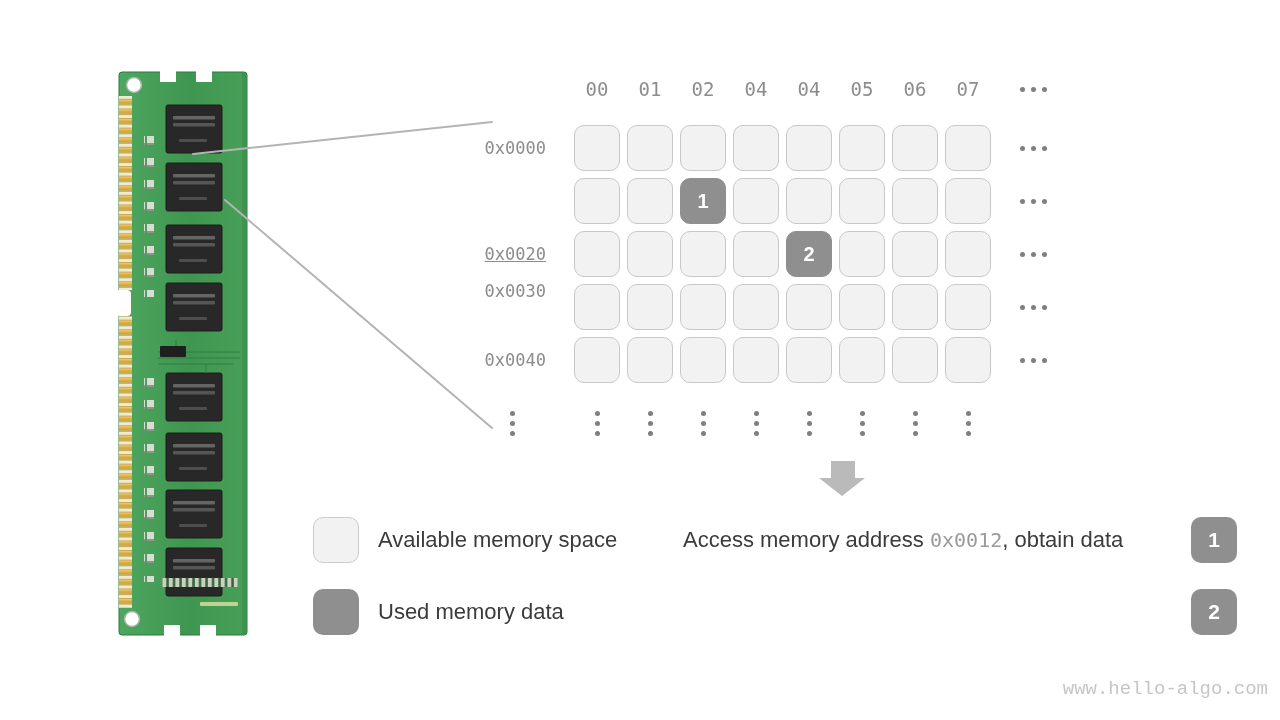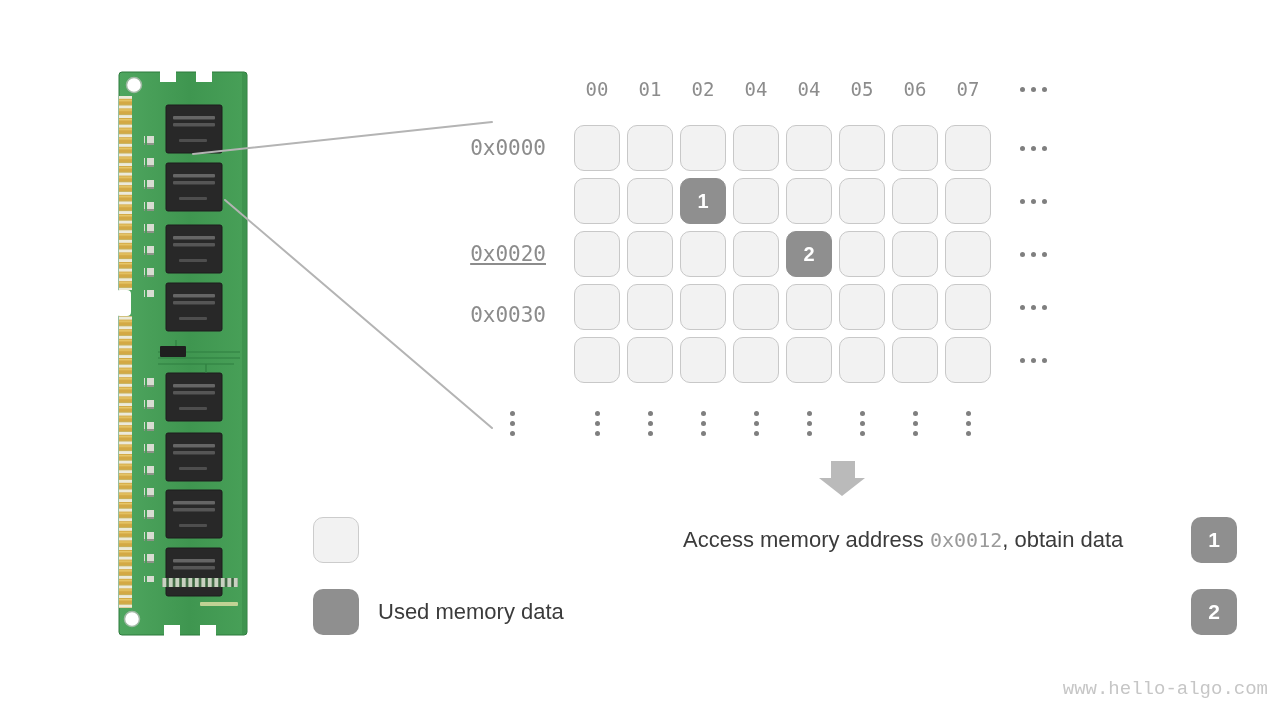--- a/index.html
+++ b/index.html
@@ -4,21 +4,21 @@
 <style>
   html,body{margin:0;padding:0;background:#fff;}
   .canvas{position:relative;width:1280px;height:720px;background:#ffffff;overflow:hidden;
           font-family:"Liberation Sans",sans-serif;padding-left:28px;}
 
   
   .col-headers{position:absolute;left:574px;top:78px;display:flex;gap:7px;
                font-family:"DejaVu Sans Mono",monospace;font-size:19px;color:#8c8c8c;}
   .col-headers span{width:46px;text-align:center;}
   .row-label{position:absolute;left:420px;width:126px;height:46px;line-height:46px;
-             text-align:right;font-family:"DejaVu Sans Mono",monospace;font-size:21px;color:#8c8c8c;}
+             text-align:right;font-family:"DejaVu Sans Mono",monospace;font-size:17px;color:#8c8c8c;}
   .grid{position:absolute;left:574px;top:125px;display:grid;
         grid-template-columns:repeat(8,46px);grid-auto-rows:46px;gap:7px;}
   .cell{background:#f2f2f2;border:1.5px solid #c8c8c8;border-radius:10px;box-sizing:border-box;}
   .cell.used{background:#8f8f8f;border-color:#8f8f8f;color:#ffffff;display:flex;
              align-items:center;justify-content:center;font-size:20px;font-weight:bold;}
 
   
   .hdots{position:absolute;display:flex;gap:6px;}
   .vdots{position:absolute;display:flex;flex-direction:column;gap:5px;}
   .hdots i,.vdots i{width:5px;height:5px;border-radius:50%;background:#7f7f7f;display:block;}
@@ -166,32 +166,34 @@
       <div class="cell"></div>
       <div class="cell"></div>
       <div class="cell"></div>
     </div>
 
   <svg class="arrow" width="48" height="36" viewBox="0 0 48 36">
     <path d="M13 0 H37 V17 H47 L24 35 L1 17 H13 Z" fill="#bababa"></path>
   </svg>
 
   <div class="legend-swatch available" style="top:517px"></div>
+  <div class="legend-label" style="top:517px">Available memory space</div>
   <div class="legend-swatch used" style="top:589px"></div>
   <div class="legend-label" style="top:589px">Used memory data</div>
 
   <div class="annot" style="top:517px"><span>Access memory address </span><span class="addr">0x0012</span><span>, obtain data</span></div>
   <div class="badge" style="top:517px">1</div>
 
   <div class="badge" style="top:589px">2</div>
 
   <div class="watermark">www.hello-algo.com</div>
 <div class="row-label" style="top: 125px;">0x0000</div>
     <div class="row-label" style="top: 231px; text-decoration: underline;">0x0020</div>
-    <div class="row-label" style="top: 292px;">0x0030</div>
+    <div class="row-label" style="top: 268px;">0x0030</div>
+    <div class="row-label" style="top: 337px;">0x0040</div>
     <span class="hdots" style="left: 1020px; top: 86.5px;">
       <i></i>
       <i></i>
       <i></i>
     </span>
     <span class="hdots" style="left: 1020px; top: 145.5px;">
       <i></i>
       <i></i>
       <i></i>
     </span>

